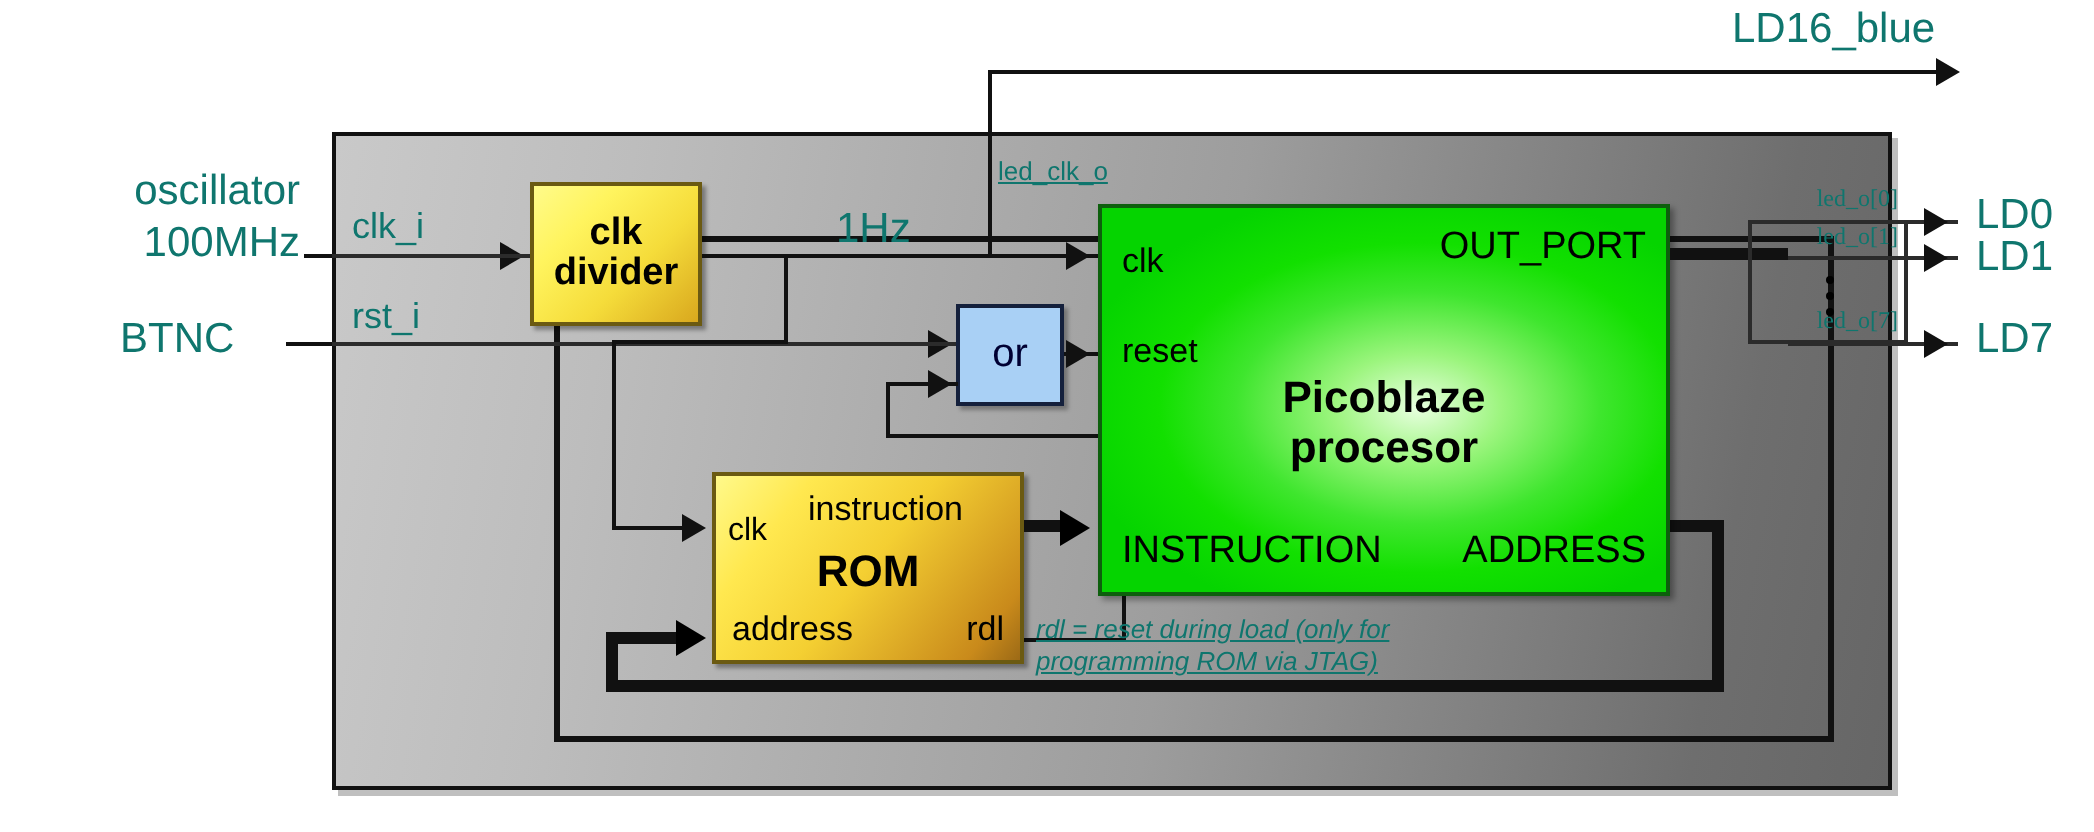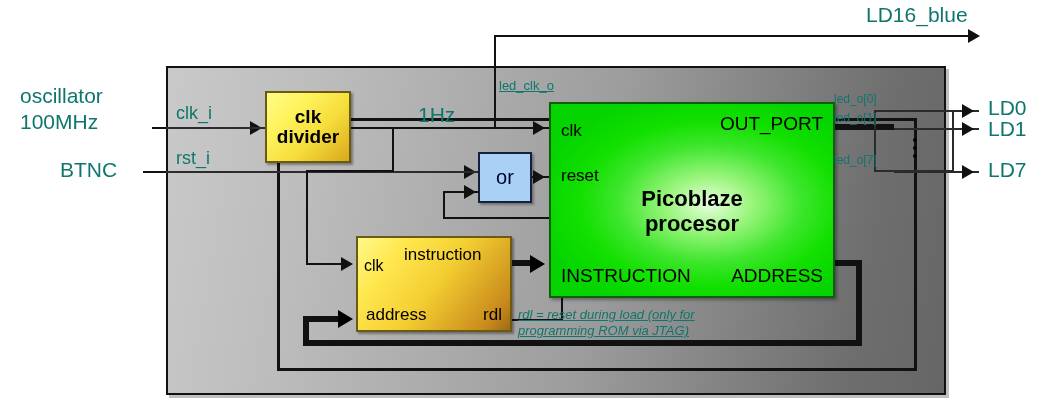--- a/index.html
+++ b/index.html
@@ -103,22 +103,22 @@
   .arr.r{border-top:7px solid transparent;border-bottom:7px solid transparent;border-left:12px solid #111;}
   .arr.r.big{border-top:9px solid transparent;border-bottom:9px solid transparent;border-left:15px solid #000;}
 
   
   .lab{position:absolute;color:#0f766e;white-space:nowrap;}
   .lab.big{font-size:21px;}
   .lab.mid{font-size:18px;}
   .lab.sm{font-size:13px;}
   .lab.xs{font-size:12px;}
   .lab.it{font-style:italic;font-size:13px;line-height:1.25;white-space:normal;width:250px;text-decoration:underline;}
-  .lab.ctr{text-align:left;}
-  .lab.right{}
+  .lab.ctr{text-align:right;}
+  .lab.right{text-align:right;font-family:Liberation Serif, serif;}
 </style>
 </head>
 <body>
 
 <div id="stage">
 
   <div id="chip-body" class="abs"></div>
   <div id="chip-inner" class="abs"></div>
 
   <div class="lab big ctr abs" style="left:20px; top:84px; width:130px;">oscillator</div>
@@ -166,20 +166,21 @@
   <div class="arr r abs" style="left:464px; top:185px;"></div>
   <div class="w wv abs" style="left:443px; top:191px; height:27px;"></div>
   <div class="w wh abs" style="left:443px; top:217px; width:120px;"></div>
   <div class="w wv abs" style="left:561px; top:217px; height:104px;"></div>
   <div class="w wh abs" style="left:512px; top:319px; width:51px;"></div>
 
   <div class="w wh abs" style="left:532px; top:176px; width:17px;"></div>
   <div class="arr r abs" style="left:533px; top:170px;"></div>
 
   <div id="blk-rom" class="blk abs">
+    <span class="port bold rom-title">ROM</span>
     <span class="port" style="left:6px; top:20px; font-size:16px;">clk</span>
     <span class="port" style="left:46px; top:8px;">instruction</span>
     <span class="port" style="left:8px; top:68px;">address</span>
     <span class="port" style="right:8px; top:68px;">rdl</span>
   </div>
 
   <div class="w wh bus abs" style="left:512px; top:260px; width:25px;"></div>
   <div class="arr r big abs" style="left:530px; top:255px;"></div>
 
   <div class="w wh bus abs" style="left:835px; top:260px; width:27px;"></div>

